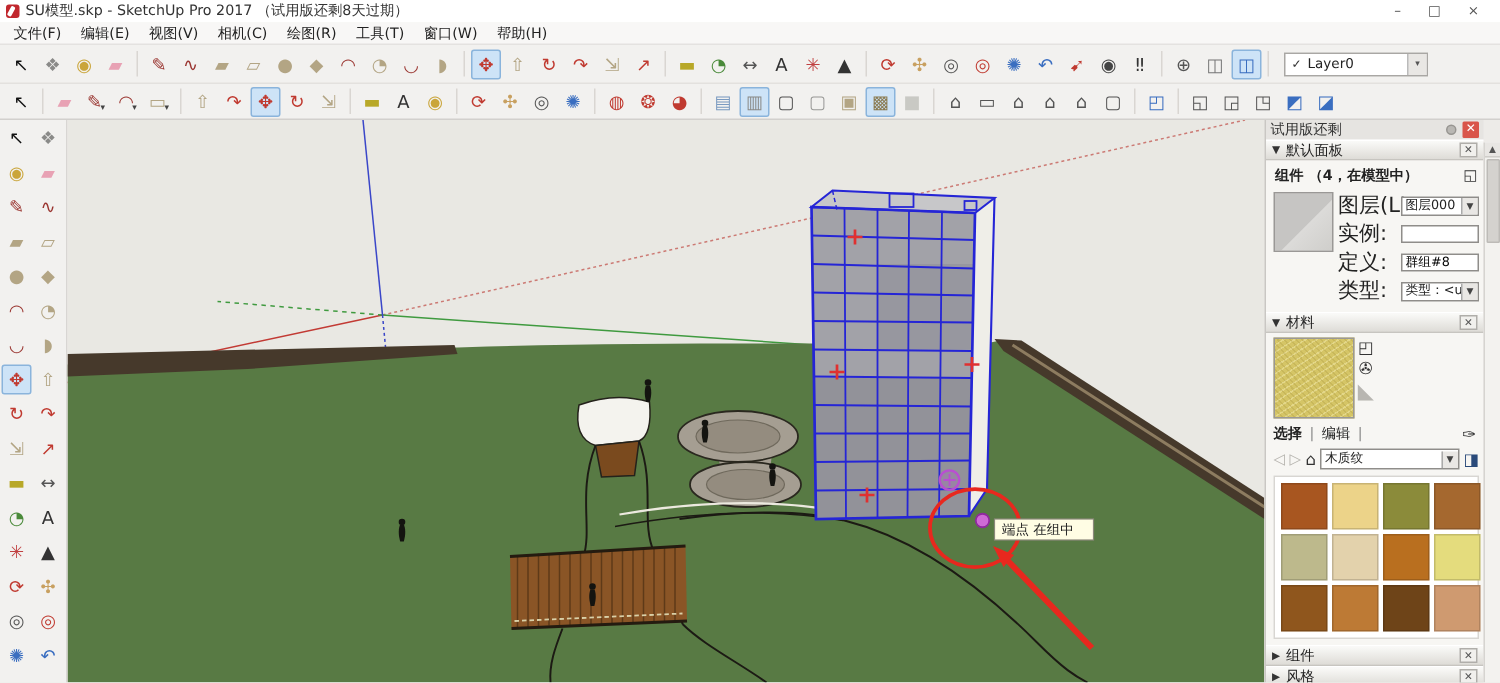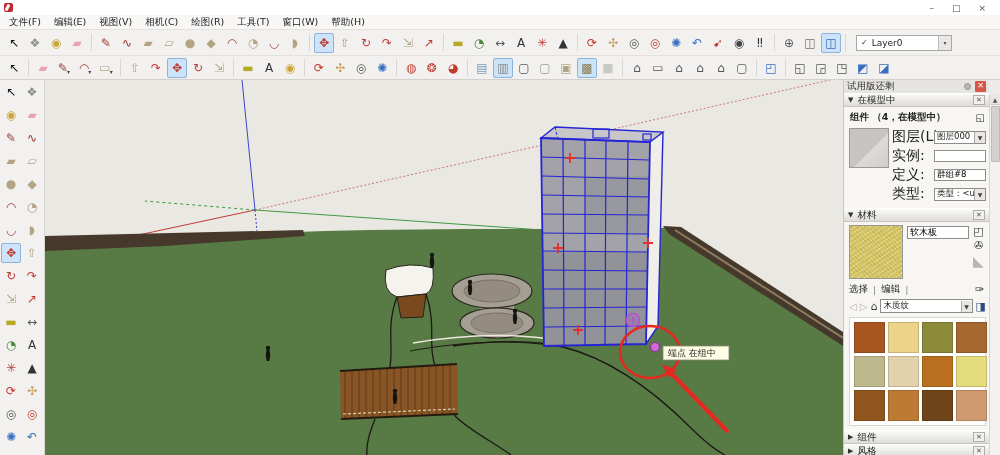--- a/index.html
+++ b/index.html
@@ -61,39 +61,40 @@
 
   .mat-top{display:flex;}
   .mthumb{width:54px;height:54px;flex:0 0 auto;border:1px solid #9a9896;background:#d5c566;background-image:repeating-linear-gradient(47deg,rgba(120,100,20,.14) 0 1px,transparent 1px 3px),repeating-linear-gradient(-33deg,rgba(255,250,200,.35) 0 1px,transparent 1px 4px);}
   .mat-mid{flex:1;min-width:0;padding:1px 2px 0 4px;}
   .mname{width:100%;height:13px;border:1px solid #8f8d8a;font-size:9px;padding:0 2px;font-family:inherit;}
   .mat-icons{width:15px;flex:0 0 auto;display:flex;flex-direction:column;align-items:center;gap:3px;padding-top:1px;}
   .mi{font-size:11px;line-height:1;color:#333;}
   .mi.corner{color:#b8b6b1;font-size:14px;}
   .mat-tabs{display:flex;align-items:center;gap:5px;margin-top:4px;font-size:9.5px;}
   .tabsep{color:#888;}
-  .tab.active{font-weight:normal;}
+  .tab.active{font-weight:bold;}
   .eyedrop{margin-left:auto;font-size:11px;color:#333;padding-right:2px;}
   .mat-nav{display:flex;align-items:center;gap:3px;margin-top:3px;}
   .navarrow{color:#b5b3ae;font-size:10px;}
   .home{color:#333;font-size:11px;}
   .mat-nav .sel{height:14px;}
   .nav-detail{color:#2a4a7a;font-size:11px;}
   .swatches{display:grid;grid-template-columns:repeat(4,31px);grid-auto-rows:31px;gap:3px;background:#fff;border:1px solid #d8d6d2;padding:4px;margin-top:4px;}
   .swatch{border:1px solid rgba(0,0,0,.15);}
   .spacer{flex:1;}
   .panel-scroll{position:absolute;right:0;top:15px;bottom:0;width:11px;background:#f3f2ef;border-left:1px solid #d6d4d0;display:flex;flex-direction:column;align-items:center;}
   .scr-btn{width:10px;height:10px;font-size:6px;line-height:10px;text-align:center;color:#555;background:#e8e6e3;border-bottom:1px solid #cfcdc9;}
   .scr-thumb{width:9px;height:56px;background:#d4d2ce;border:1px solid #bdbbb7;margin-top:1px;border-radius:1px;}
 </style>
 </head>
 <body>
 
 <div class="titlebar">
   <div class="logo"></div>
+  <span class="title-text">SU模型.skp - SketchUp Pro 2017 （试用版还剩8天过期）</span>
   <div class="win-controls">
       <span class="win-btn">–</span>
       <span class="win-btn">□</span>
       <span class="win-btn">×</span>
     </div>
 </div>
 
 <div class="menubar" id="menubar">
     <span class="menu-item">文件(F)</span>
     <span class="menu-item">编辑(E)</span>
@@ -606,21 +607,21 @@
 
   <div class="panel">
     <div class="panel-header">
       <span>试用版还剩</span>
       <span class="pin-dot"></span>
       <span class="panel-close">✕</span>
     </div>
 
     <div class="section-bar">
       <span class="tri">▼</span>
-      <span>在模型中</span>
+      <span>默认面板</span>
       <span class="x-btn">✕</span>
     </div>
     <div class="sect-body">
       <div class="ent-title">
         <span>组件 （4，在模型中）</span>
         <span class="tgl">◱</span>
       </div>
       <div class="ent-cols">
         <div class="ethumb"></div>
         <div class="fields">
@@ -651,23 +652,20 @@
     </div>
 
     <div class="section-bar">
       <span class="tri">▼</span>
       <span>材料</span>
       <span class="x-btn">✕</span>
     </div>
     <div class="sect-body">
       <div class="mat-top">
         <div class="mthumb"></div>
-        <div class="mat-mid">
-          <input class="mname" value="软木板" style="">
-        </div>
         <div class="mat-icons">
           <span class="mi">◰</span>
           <span class="mi">✇</span>
           <span class="mi corner">◣</span>
         </div>
       </div>
       <div class="mat-tabs">
         <span class="tab active">选择</span>
         <span class="tabsep">|</span>
         <span class="tab">编辑</span>

